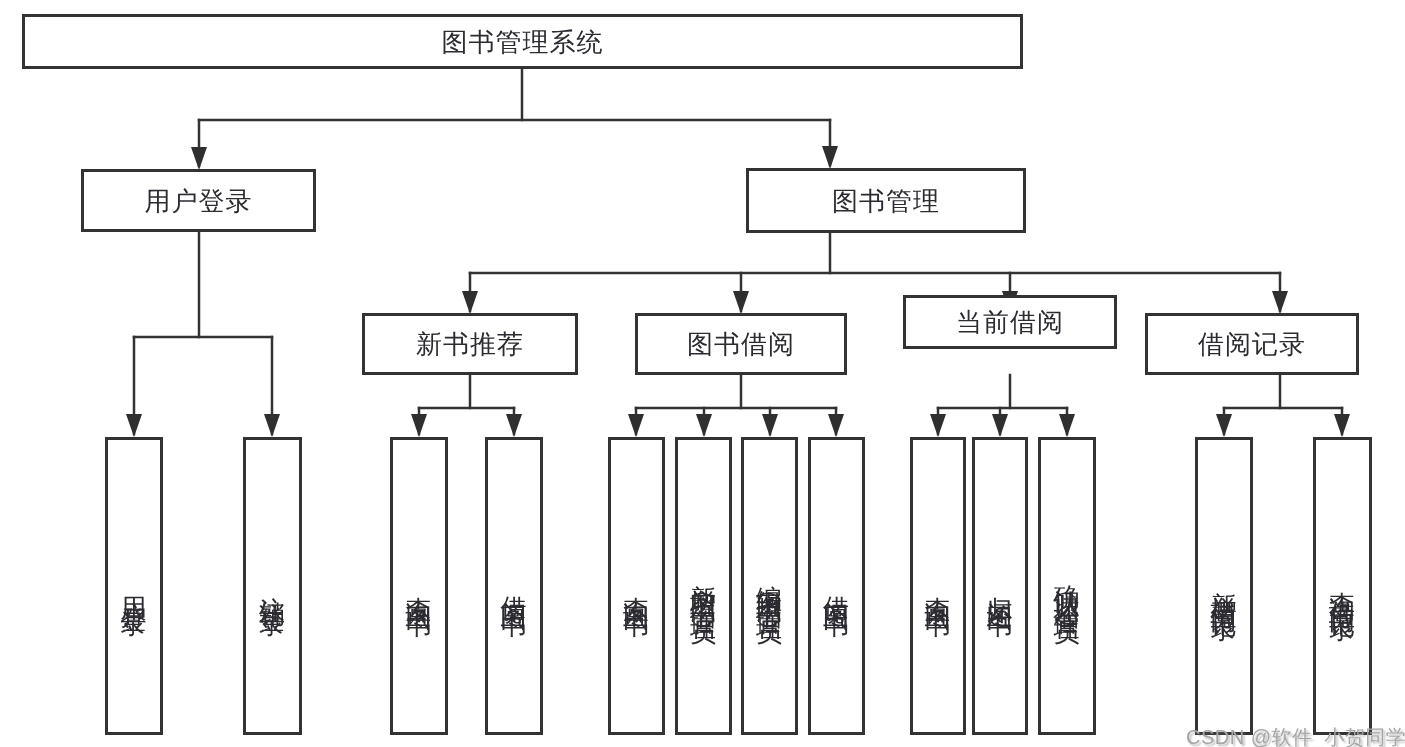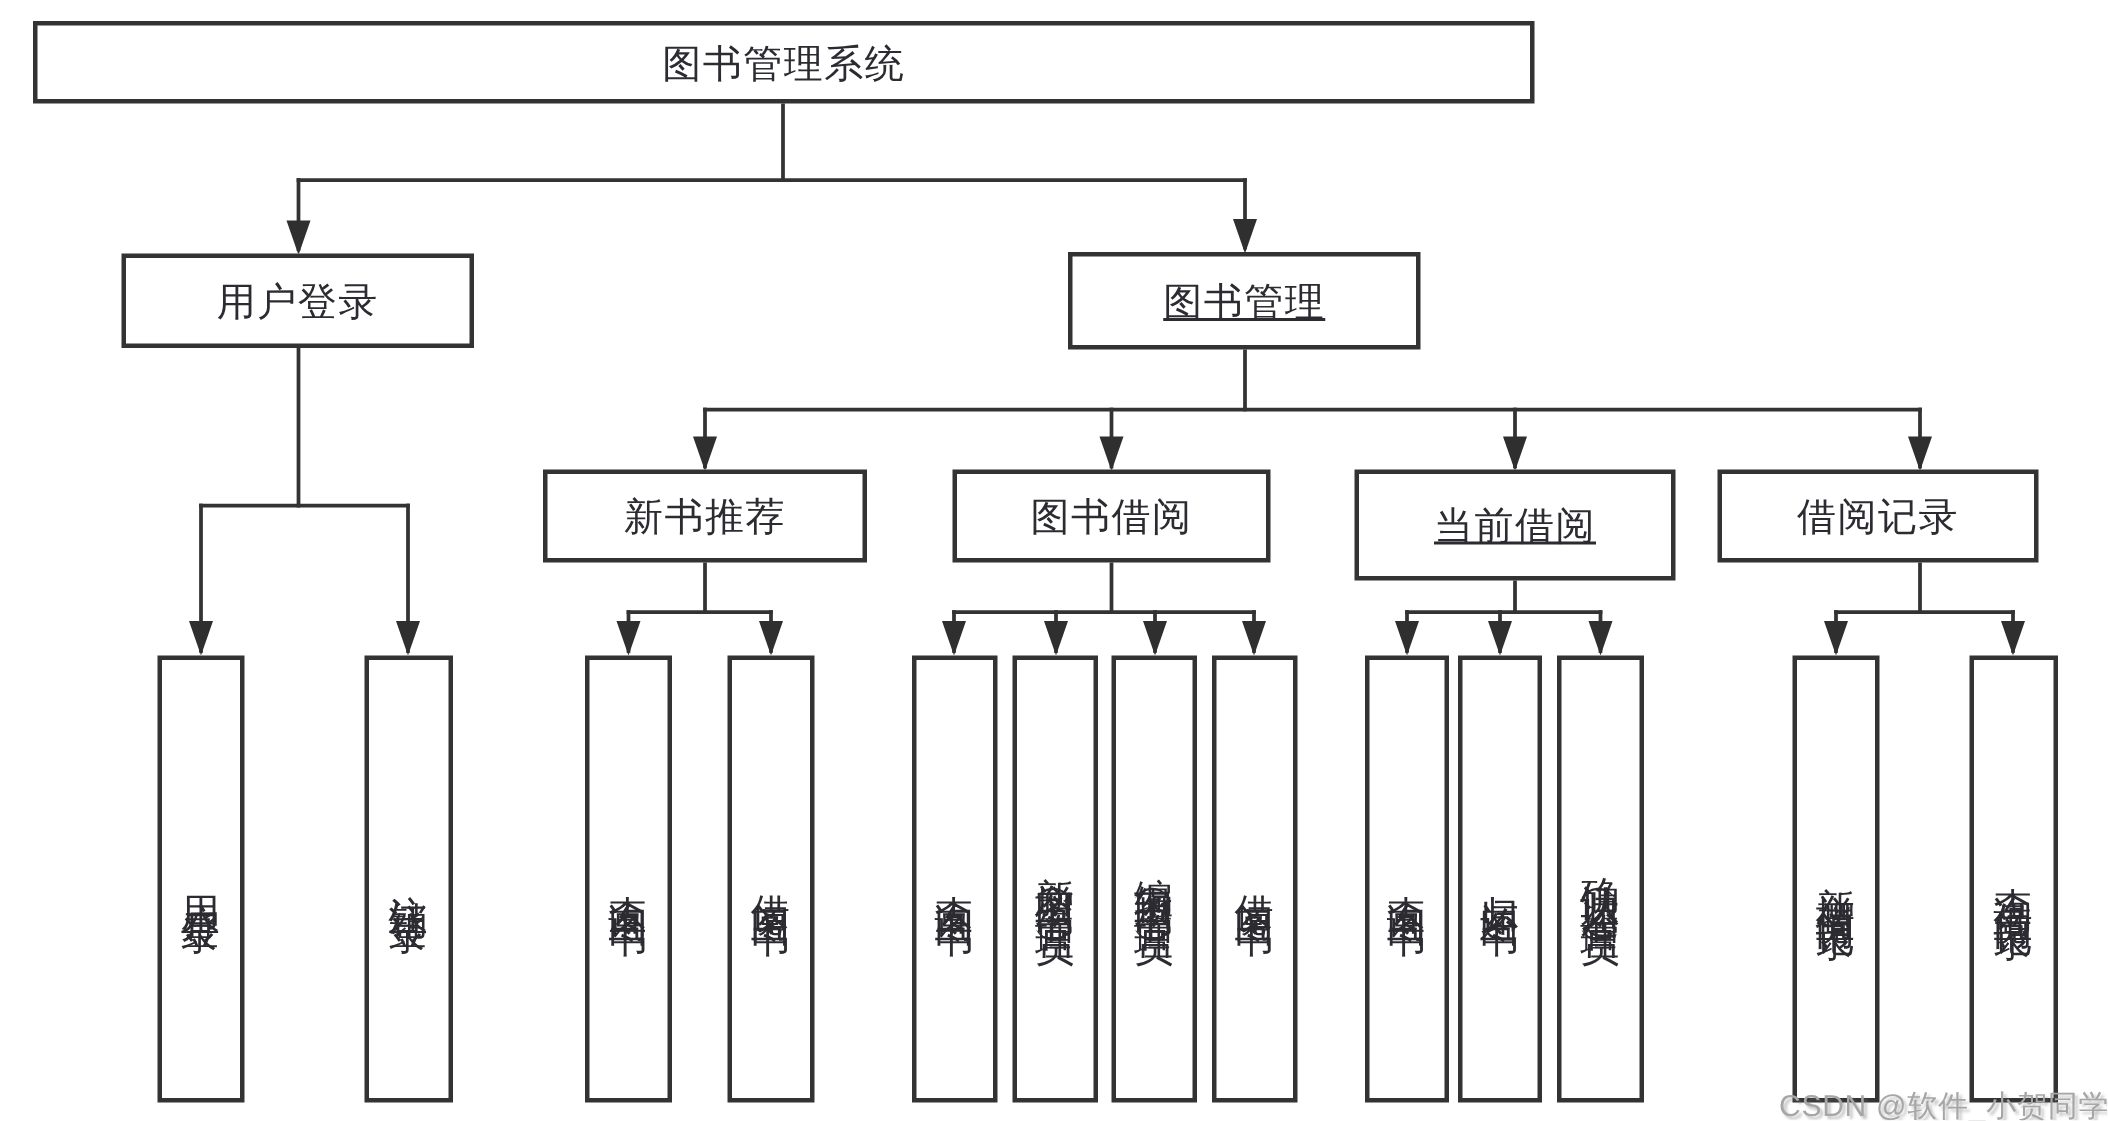--- a/index.html
+++ b/index.html
@@ -128,25 +128,25 @@
       <path d="M1224 408 V434"></path>
       <path d="M1342 408 V434"></path>
       <polygon points="1224,437 1216,414 1232,414"></polygon>
       <polygon points="1342,437 1334,414 1350,414"></polygon>
     </g>
   </svg>
 
   <div class="node h" style="left:22px; top:14px; width:1001px; height:55px;">图书管理系统</div>
 
   <div class="node h" style="left:81px; top:169px; width:235px; height:63px;">用户登录</div>
-  <div class="node h" style="left:712px; top:168px; width:235px; height:65px;text-decoration:underline;">图书管理</div>
+  <div class="node h" style="left:746px; top:168px; width:280px; height:65px;">图书管理</div>
 
   <div class="node h" style="left:635px; top:313px; width:212px; height:62px;">图书借阅</div>
   <div class="node h" style="left:362px; top:313px; width:216px; height:62px;">新书推荐</div>
-  <div class="node h" style="left:903px; top:313px; width:214px; height:74px;text-decoration:underline;">当前借阅</div>
+  <div class="node h" style="left:903px; top:295px; width:214px; height:54px;">当前借阅</div>
   <div class="node h" style="left:1145px; top:313px; width:214px; height:62px;">借阅记录</div>
 
   <div class="node v" style="left:105px; top:437px; width:58px; height:298px;">用户登录</div>
   <div class="node v" style="left:243px; top:437px; width:59px; height:298px;">注销登录</div>
 
   <div class="node v" style="left:390px; top:437px; width:58px; height:298px;">查询图书</div>
   <div class="node v" style="left:485px; top:437px; width:58px; height:298px;">借阅图书</div>
 
   <div class="node v" style="left:608px; top:437px; width:57px; height:298px;">查询图书</div>
   <div class="node v" style="left:675px; top:437px; width:57px; height:298px;">新增图书（管理员）</div>

